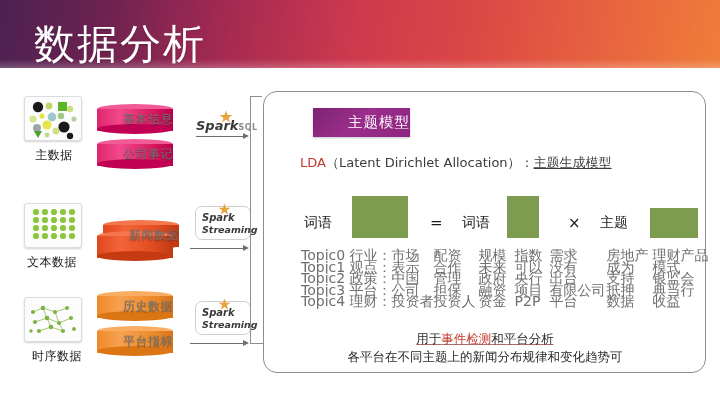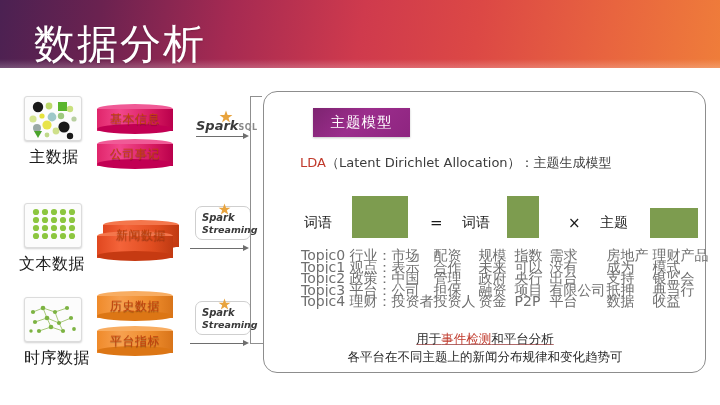--- a/index.html
+++ b/index.html
@@ -32,39 +32,39 @@
   .src-group { position: absolute; }
   .src-icon {
     position: absolute; width: 58px; height: 45px;
     background: #fcfcfc; border: 1px solid #dcdcdc; border-radius: 3px;
     box-shadow: 0 1px 2px rgba(0,0,0,0.18);
     overflow: hidden;
   }
   .src-icon svg { display: block; }
   .src-label {
     position: absolute; width: 84px; text-align: center;
-    font-size: 16px; color: #1b1b1b; letter-spacing: 0.5px;
+    font-size: 12px; color: #1b1b1b; letter-spacing: 0.5px;
   }
 
   
   .cyl { position: absolute; width: 76px; height: 30px; }
   .cyl .body {
     position: absolute; left: 0; top: 5px; width: 76px; height: 22px;
   }
   .cyl .top {
     position: absolute; left: 0; top: 0px; width: 76px; height: 10px;
     border-radius: 50%;
   }
   .cyl .bot {
     position: absolute; left: 0; bottom: 0px; width: 76px; height: 10px;
     border-radius: 50%;
   }
   .cyl .txt {
-    position: absolute; left: 0; top: 7px; width: 76px; text-align: center;
-    font-size: 12px; color: #c2410c; letter-spacing: 0.5px; z-index: 5;
+    position: absolute; left: 0; top: 7px; width: 76px; text-align: right;
+    font-size: 12px; color: #737373; letter-spacing: 0.5px; z-index: 5;
     text-shadow: 0 1px 1px rgba(0,0,0,0.35);
   }
   
   .cyl.pink .body { background: linear-gradient(to right,#e0256b,#f2488c 30%,#d81b60 72%,#b9004c); }
   .cyl.pink .top  { background: #f05a96; }
   .cyl.pink .bot  { background: #c20053; }
   
   .cyl.red .body  { background: linear-gradient(to right,#e0471f,#f4643a 30%,#e04d20 72%,#c03a12); }
   .cyl.red .top   { background: #f4764c; }
   .cyl.red .bot   { background: #c63a12; }
@@ -108,30 +108,30 @@
   #panel {
     position: absolute; left: 263px; top: 91px; width: 443px; height: 282px;
     border: 1.3px solid #8d8d8d; border-radius: 14px; background: #fff;
   }
   #topic-model-badge {
     position: absolute; left: 313px; top: 108px; width: 97px; height: 29px;
     background: linear-gradient(135deg,#7d2470,#9b2d8c 45%,#8e2580);
     box-shadow: 0 1px 2px rgba(0,0,0,0.22);
   }
   #topic-model-badge span {
-    position: absolute; left: 0; top: 5px; width: 97px; text-align: center;
+    position: absolute; left: 0; top: 5px; width: 97px; text-align: right;
     font-size: 14.5px; color: #fff; letter-spacing: 1px;
   }
 
   #lda-line {
     position: absolute; left: 300px; top: 154px; width: 370px;
     font-size: 13px; color: #3b3b3b; white-space: nowrap;
   }
   #lda-line .lda { color: #c0392b; }
-  #lda-line .und { }
+  #lda-line .und { text-decoration: underline; }
 
   
   #equation { position: absolute; left: 296px; top: 180px; width: 400px; height: 58px; }
   .eq-term { position: absolute; font-size: 14px; color: #1b1b1b; }
   .eq-cap  { position: absolute; font-size: 11.5px; color: #1b1b1b; text-align: center; margin-top: 32px; }
   .eq-box  { position: absolute; background: #7d9c4f; }
   .eq-op   { position: absolute; font-size: 15px; color: #1b1b1b; }
 
   
   #topics {

